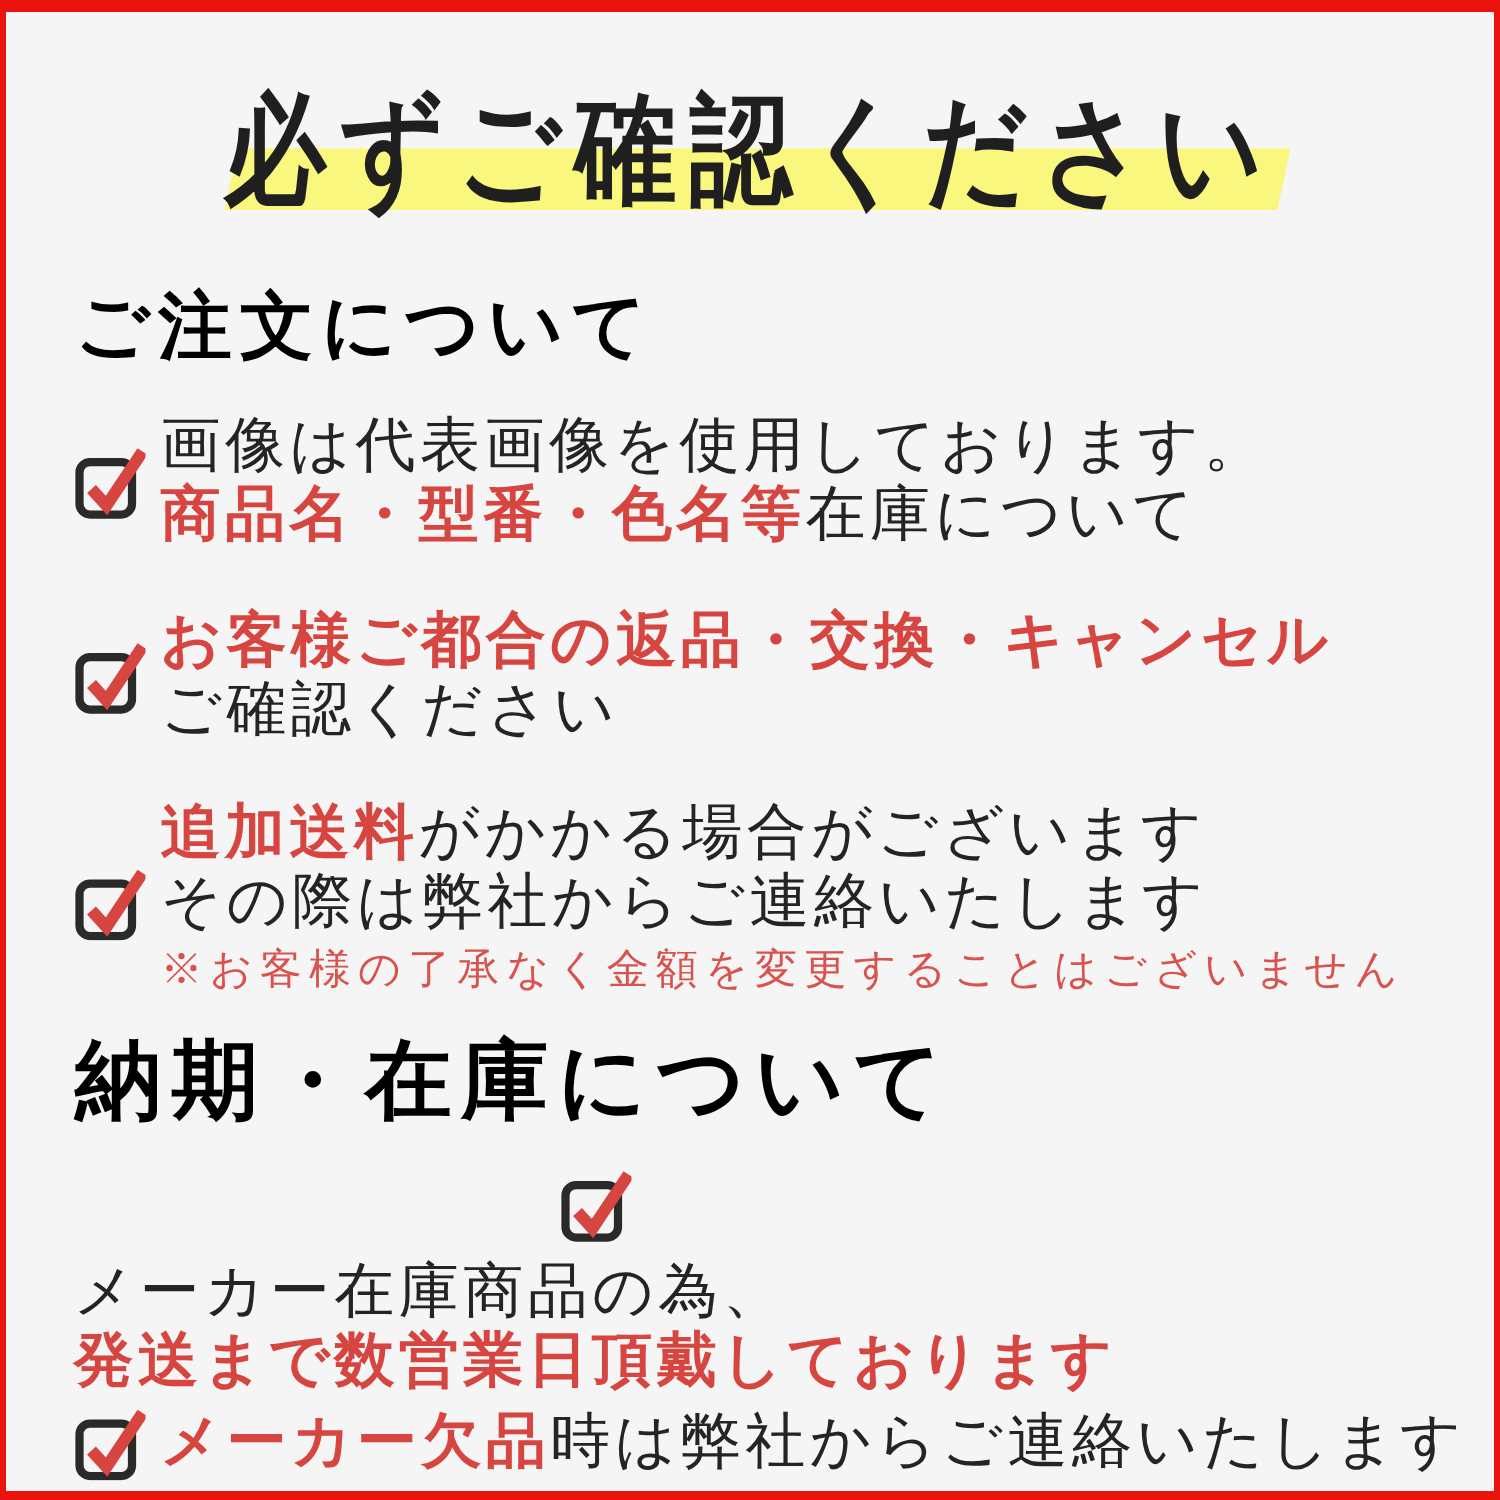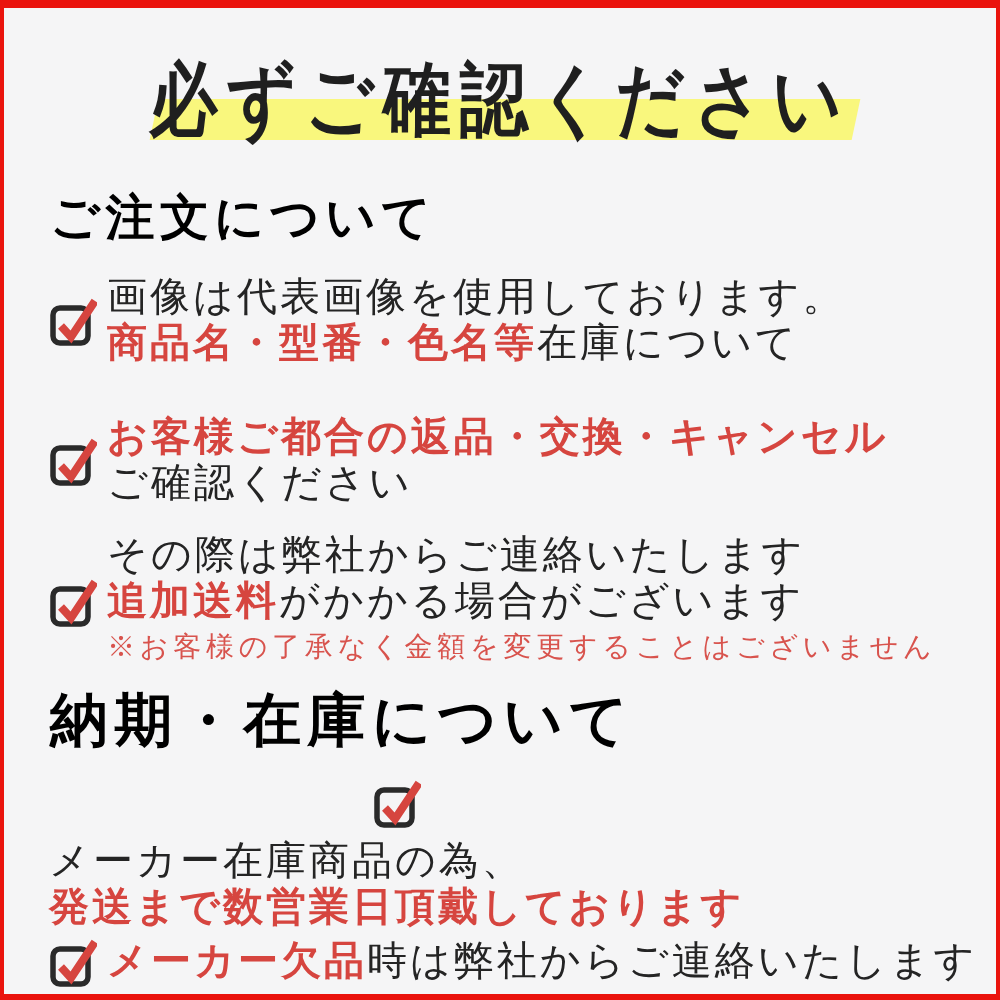--- a/index.html
+++ b/index.html
@@ -72,21 +72,21 @@
   .seg-black{color:#242424;}
   .seg-red{color:#d6453f;font-weight:700;}
   .line-note{
     font-size:28px;
     line-height:46px;
     letter-spacing:0.17em;
     white-space:nowrap;
   }
   .line-note .seg-red{font-weight:400;color:#d8534d;}
   .item-1{top:266px;}
-  .item-2{top:406px;}
+  .item-2{top:396px;}
   .item-3{top:524px;}
   .item-4{top:768px;flex-direction:column;}
   .item-5{top:888px;margin-top:39px;}
 </style>
 </head>
 <body>
 
 <div class="page">
 
   <div class="title-highlight"></div>
@@ -115,22 +115,22 @@
       <div class="line"><span class="seg-black">ご確認ください</span></div>
     </div>
   </div>
 
   <div class="item item-3">
     <svg class="checkbox-icon" width="48" height="52" viewBox="0 0 48 52" aria-hidden="true">
       <rect x="4" y="14" width="35" height="35" rx="7" fill="none" stroke="#2a2a2a" stroke-width="5.5"></rect>
       <path d="M12 32 L22 43 L46 7" fill="none" stroke="#d6453f" stroke-width="8" stroke-linejoin="miter"></path>
     </svg>
     <div class="lines">
+      <div class="line"><span class="seg-red">追加送料</span><span class="seg-black">がかかる場合がございます</span></div>
       <div class="line"><span class="seg-black">その際は弊社からご連絡いたします</span></div>
-      <div class="line"><span class="seg-red">追加送料</span><span class="seg-black">がかかる場合がございます</span></div>
       <div class="line line-note"><span class="seg-red">※お客様の了承なく金額を変更することはございません</span></div>
     </div>
   </div>
 
   <h2 class="section-heading heading-stock">納期・在庫について</h2>
 
   <div class="item item-4">
     <svg class="checkbox-icon" width="48" height="52" viewBox="0 0 48 52" aria-hidden="true">
       <rect x="4" y="14" width="35" height="35" rx="7" fill="none" stroke="#2a2a2a" stroke-width="5.5"></rect>
       <path d="M12 32 L22 43 L46 7" fill="none" stroke="#d6453f" stroke-width="8" stroke-linejoin="miter"></path>

